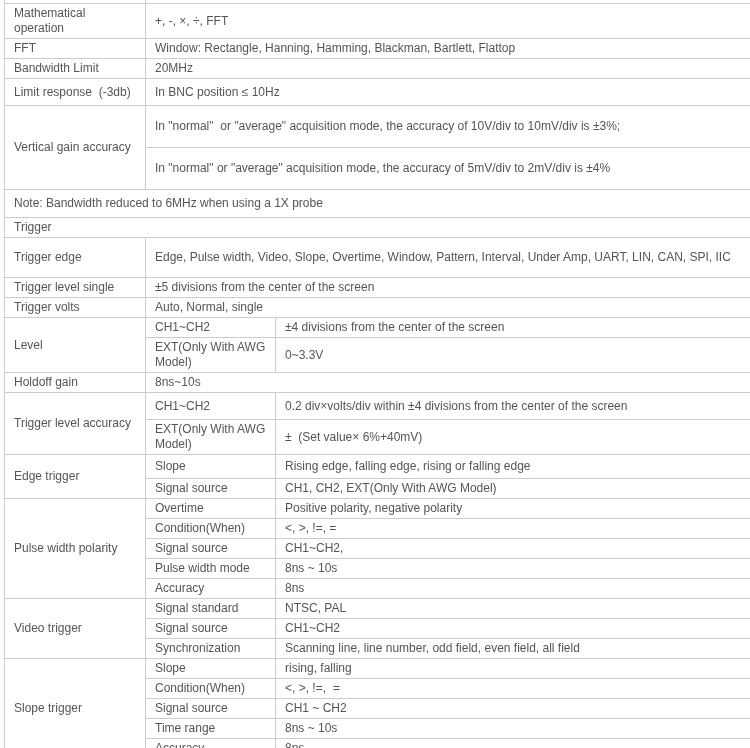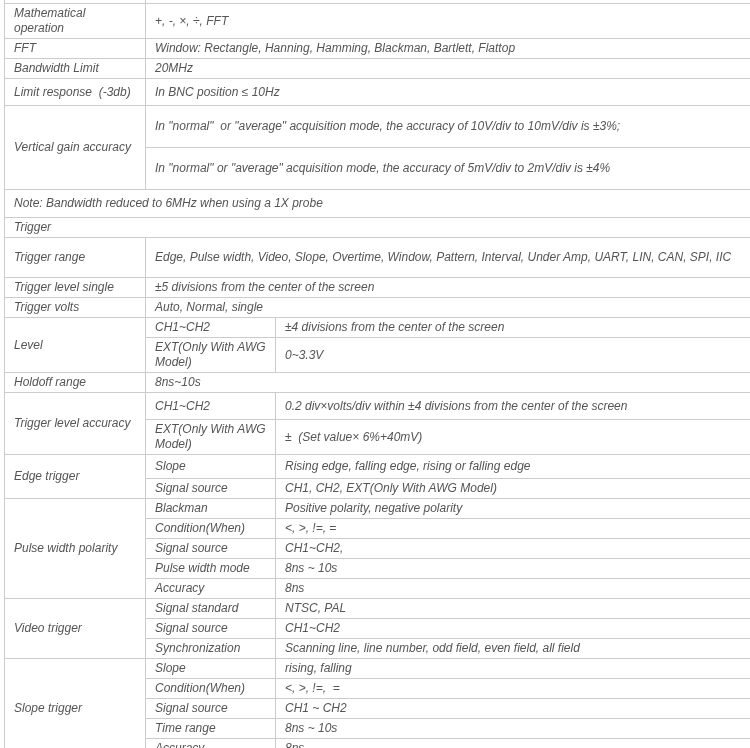--- a/index.html
+++ b/index.html
@@ -12,21 +12,20 @@
   body{
     width:750px;height:748px;
     overflow:hidden;
     font-family:"Liberation Sans", sans-serif;
   }
   .table-wrap{
     position:relative;
     width:750px;height:748px;
     overflow:hidden;
     background:var(--bg);
-    font-style:italic;
   }
   table.specs{
     border-collapse:collapse;
     table-layout:fixed;
     width:758px;            
     margin-left:4px;
     margin-top:-1px;        
   }
   table.specs td{
     border:1px solid var(--border-color);
@@ -83,42 +82,42 @@
         <tr style="height: 42px;">
           <td colspan="2">In "normal" or "average" acquisition mode, the accuracy of 5mV/div to 2mV/div is ±4%</td>
         </tr>
         <tr style="height: 28px;">
           <td colspan="3">Note: Bandwidth reduced to 6MHz when using a 1X probe</td>
         </tr>
         <tr style="height: 15px;">
           <td colspan="3">Trigger</td>
         </tr>
         <tr style="height: 40px;">
-          <td>Trigger range</td>
+          <td>Trigger edge</td>
           <td colspan="2">Edge, Pulse width, Video, Slope, Overtime, Window, Pattern, Interval, Under Amp, UART, LIN, CAN, SPI, IIC</td>
         </tr>
         <tr style="height: 17px;">
           <td>Trigger level single</td>
           <td colspan="2">±5 divisions from the center of the screen</td>
         </tr>
         <tr style="height: 17px;">
           <td>Trigger volts</td>
           <td colspan="2">Auto, Normal, single</td>
         </tr>
         <tr style="height: 17px;">
           <td rowspan="2">Level</td>
           <td>CH1~CH2</td>
           <td>±4 divisions from the center of the screen</td>
         </tr>
         <tr style="height: 25px;">
           <td>EXT(Only With AWG Model)</td>
           <td>0~3.3V</td>
         </tr>
         <tr style="height: 17px;">
-          <td>Holdoff range</td>
+          <td>Holdoff gain</td>
           <td colspan="2">8ns~10s</td>
         </tr>
         <tr style="height: 27px;">
           <td rowspan="2">Trigger level accuracy</td>
           <td>CH1~CH2</td>
           <td>0.2 div×volts/div within ±4 divisions from the center of the screen</td>
         </tr>
         <tr style="height: 27px;">
           <td>EXT(Only With AWG Model)</td>
           <td>±  (Set value× 6%+40mV)</td>
@@ -127,21 +126,21 @@
           <td rowspan="2">Edge trigger</td>
           <td>Slope</td>
           <td>Rising edge, falling edge, rising or falling edge</td>
         </tr>
         <tr style="height: 19px;">
           <td>Signal source</td>
           <td>CH1, CH2, EXT(Only With AWG Model)</td>
         </tr>
         <tr style="height: 17px;">
           <td rowspan="5">Pulse width polarity</td>
-          <td>Blackman</td>
+          <td>Overtime</td>
           <td>Positive polarity, negative polarity</td>
         </tr>
         <tr style="height: 18px;">
           <td>Condition(When)</td>
           <td>&lt;, &gt;, !=, =</td>
         </tr>
         <tr style="height: 15px;">
           <td>Signal source</td>
           <td>CH1~CH2,</td>
         </tr>

